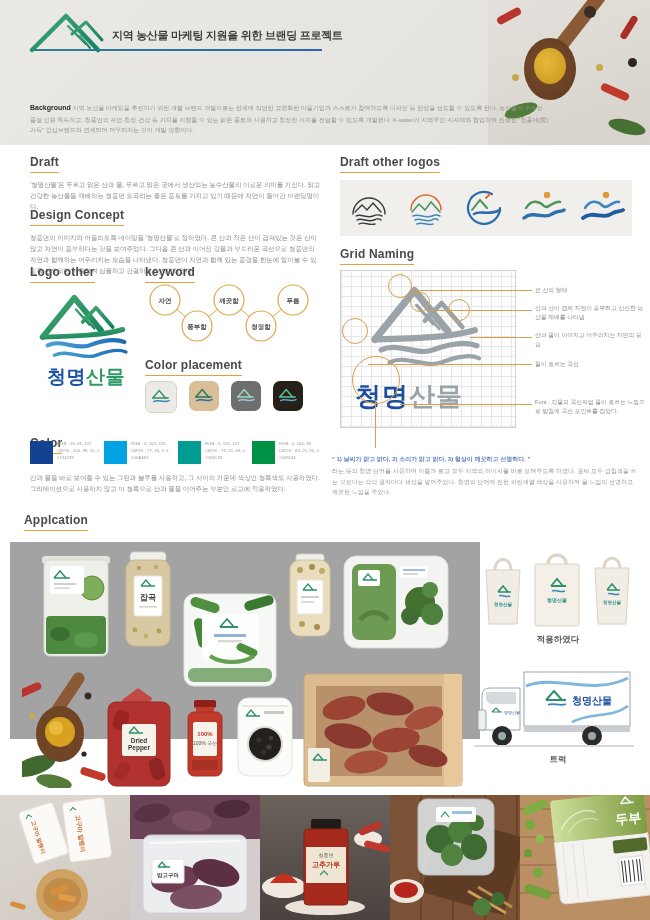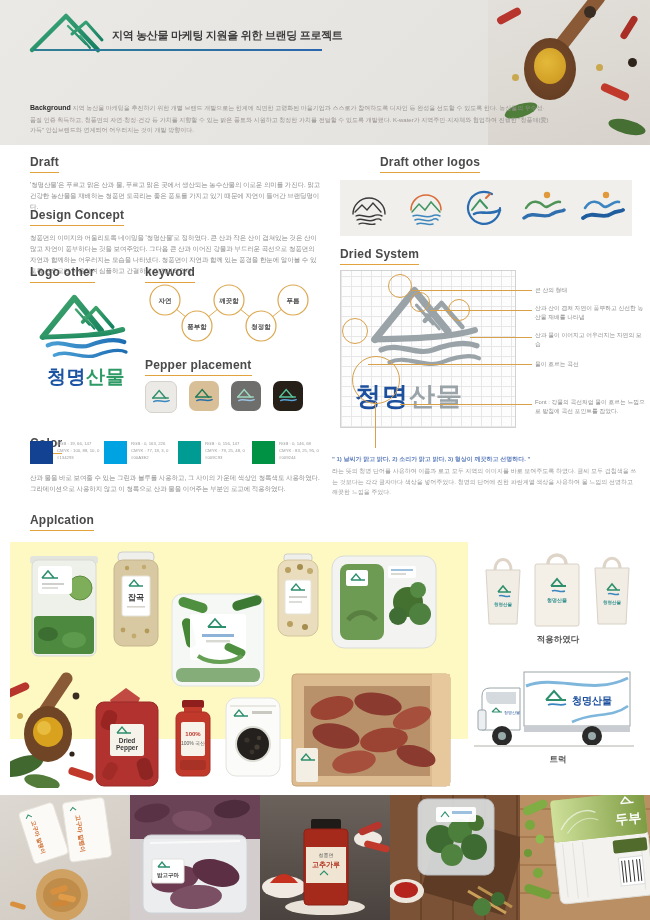--- a/index.html
+++ b/index.html
@@ -26,21 +26,21 @@
     repeating-linear-gradient(0deg,#e7e7e7 0 1px,transparent 1px 10px),
     repeating-linear-gradient(90deg,#e7e7e7 0 1px,transparent 1px 10px),#fdfdfd;
     border:1px solid #d2d2d2;box-sizing:border-box;}
   .g-circ{position:absolute;border:1px solid #d9a04a;border-radius:50%;}
   .g-line{position:absolute;height:1px;background:#d9a04a;}
   .anno{position:absolute;left:535px;width:112px;font-size:5.8px;line-height:1.55;color:#8b8b8b;}
   
   .foot-q{left:332px;top:455px;width:310px;font-size:6px;color:#5f7fbd;font-weight:700;}
   .foot-b{left:332px;top:466px;width:308px;font-size:6px;line-height:1.75;color:#9a9a9a;}
   
-  #app-panel{left:10px;top:542px;width:458px;height:197px;background:#fef9c3;}
+  #app-panel{left:10px;top:542px;width:458px;height:197px;background:#a3a3a3;padding-left:12px;}
   .cap{font-size:8.5px;font-weight:700;color:#555;text-align:center;}
   
   .sp{position:absolute;border-radius:40%;}
   
   #strip{left:0;top:795px;width:650px;height:125px;display:flex;}
   .tile{width:130px;height:125px;position:relative;overflow:hidden;}
 </style>
 </head>
 <body>
 
@@ -138,21 +138,21 @@
     </g>
     <g font-size="6.5" fill="#4a4a4a" text-anchor="middle" font-weight="700">
       <text x="20" y="20.5">자연</text>
       <text x="52" y="46.5">풍부함</text>
       <text x="84" y="20.5">깨끗함</text>
       <text x="116" y="46.5">청정함</text>
       <text x="148" y="20.5">푸름</text>
     </g>
   </svg>
 
-  <div class="abs sec-h" style="left:145px;top:358px;">Pepper placement</div>
+  <div class="abs sec-h" style="left:145px;top:358px;">Color placement</div>
   <div class="abs" style="left:145px;top:381px;width:180px;display:flex;gap:12px;">
     <div style="width:30px;height:30px;border-radius:7px;background:#eceae6;border:1px solid #d5d2cc;display:flex;align-items:center;justify-content:center;">
       <svg width="22" height="20" viewBox="0 0 24 22">
           <g fill="none" stroke="#2e8f6d" stroke-width="1.6" stroke-linecap="round">
             <path d="M3,12 L10,4 L17,12"></path>
             <path d="M3,12 H20"></path>
             <path d="M4,16 C9,13 14,18 21,15" stroke="#3a87c0"></path>
           </g>
         </svg>
     </div>
@@ -199,21 +199,21 @@
       <span class="sw-box" style="background:#009C93;"></span>
       <span class="sw-info"><span>RGB : 0, 156, 147</span><br><span>CMYK : 79, 25, 48, 0</span><br><span>#009C93</span></span>
     </div>
     <div style="width:74px;display:flex;gap:4px;">
       <span class="sw-box" style="background:#009244;"></span>
       <span class="sw-info"><span>RGB : 0, 146, 68</span><br><span>CMYK : 83, 25, 95, 0</span><br><span>#009244</span></span>
     </div>
   </div>
   <div class="abs body-txt" style="left:30px;top:472px;width:292px;">산과 물을 바로 보여줄 수 있는 그린과 블루를 사용하고, 그 사이의 가운데 색상인 청록색도 사용하였다. 그라데이션으로 사용하지 않고 이 청록으로 산과 물을 이어주는 부분인 로고에 적용하였다.</div>
 
-  <div class="abs sec-h" style="left:340px;top:155px;margin-left:40px;">Draft other logos</div>
+  <div class="abs sec-h" style="left:340px;top:155px;">Draft other logos</div>
   <div class="abs" style="left:340px;top:180px;width:292px;height:56px;background:#f0efec;display:flex;align-items:center;justify-content:space-around;">
     <svg width="44" height="44" viewBox="0 0 44 44">
       <g fill="none" stroke="#3a3a3a" stroke-width="1.4" stroke-linecap="round">
         <path d="M6,28 A16,16 0 1 1 38,28"></path>
         <path d="M8,26 L15,19 L20,24 L26,17 L34,26"></path>
         <path d="M9,30 C14,27 20,33 26,30 C30,28 33,29 35,30"></path>
         <path d="M10,34 C15,31 21,37 27,34 C31,32 33,33 34,34"></path>
         <path d="M12,38 C17,35 22,40 28,38"></path>
       </g>
     </svg>
@@ -243,21 +243,21 @@
     </svg>
     <svg width="46" height="44" viewBox="0 0 46 44">
       <circle cx="27" cy="9" r="3.2" fill="#e09a3c"></circle>
       <g fill="none" stroke-linecap="round">
         <path d="M6,22 C12,12 20,16 24,20 C28,24 34,14 40,16" stroke="#3d85c0" stroke-width="2.6"></path>
         <path d="M4,32 C14,24 24,34 32,28 C38,24 42,26 44,24" stroke="#1f5d9e" stroke-width="3.8"></path>
       </g>
     </svg>
   </div>
 
-  <div class="abs sec-h" style="left:340px;top:247px;">Dried System</div>
+  <div class="abs sec-h" style="left:340px;top:247px;">Grid Naming</div>
   <div id="grid-panel" class="abs">
     <svg class="abs" style="left:18px;top:6px;" width="140" height="100" viewBox="0 0 120 96">
       <g fill="none" stroke="#9aa3a8" stroke-linecap="round" stroke-linejoin="round">
         <path d="M8,60 L46,13 L78,52" stroke-width="7"></path>
         <path d="M56,42 L72,25 L92,48" stroke-width="4.5"></path>
         <path d="M48,27 L64,45" stroke-width="3"></path>
         <path d="M58,36 L70,50" stroke-width="2.6"></path>
         <path d="M8,60 C45,59 82,58 104,51" stroke-width="6"></path>
         <path d="M14,70 C30,62 48,76 64,70 C80,64 96,62 106,66" stroke-width="5"></path>
         <path d="M22,82 C38,74 56,88 72,82 C88,76 100,74 108,78" stroke-width="4"></path>
@@ -283,21 +283,21 @@
 
   <div class="anno" style="top:286px;">큰 산의 형태</div>
   <div class="anno" style="top:304px;">산과 산이 겹쳐 자연이 풍부하고 신선한 농산물 재배를 나타냄</div>
   <div class="anno" style="top:331px;">산과 물이 이어지고 어우러지는 자연의 모습</div>
   <div class="anno" style="top:360px;">물이 흐르는 곡선</div>
   <div class="anno" style="top:398px;">Font : 강물의 곡선처럼 물이 흐르는 느낌으로 받침에 곡선 포인트를 잡았다.</div>
 
   <div class="abs foot-q">" 1) 날씨가 맑고 밝다, 2) 소리가 맑고 밝다, 3) 형상이 깨끗하고 선명하다. "</div>
   <div class="abs foot-b">라는 뜻의 청명 단어를 사용하여 이름과 로고 모두 지역의 이미지를 바로 보여주도록 하였다. 글씨 모두 겹침색을 쓰는 것보다는 각각 글자마다 색상을 넣어주었다. 청명의 단어에 진한 파란계열 색상을 사용하여 물 느낌의 선명하고 깨끗한 느낌을 주었다.</div>
 
-  <div class="abs sec-h" style="left:30px;top:513px;">Applcation</div>
+  <div class="abs sec-h" style="left:24px;top:513px;">Applcation</div>
 
   <div id="app-panel" class="abs">
     <svg width="458" height="246" viewBox="0 0 458 246">
 
       <g transform="translate(22,18)">
         <rect x="-2" y="-4" width="68" height="8" rx="3" fill="#e2e4de"></rect>
         <rect x="0" y="0" width="64" height="96" rx="6" fill="#eef0ea" stroke="#d8dad2"></rect>
         <rect x="2" y="56" width="60" height="38" rx="4" fill="#4d8a40"></rect>
         <ellipse cx="16" cy="74" rx="10" ry="7" fill="#3c6e31"></ellipse>
         <ellipse cx="42" cy="80" rx="12" ry="8" fill="#5d9a4e"></ellipse>

